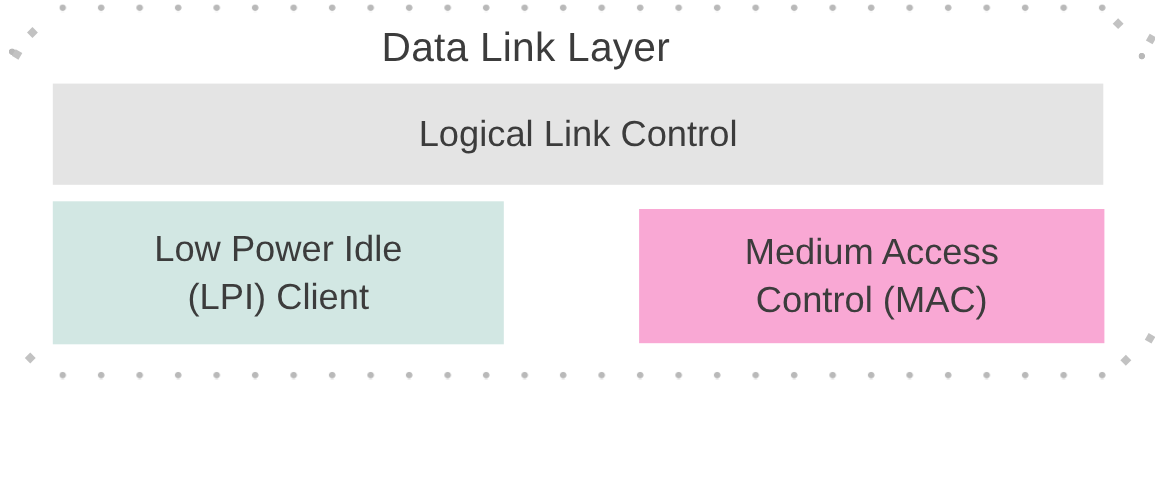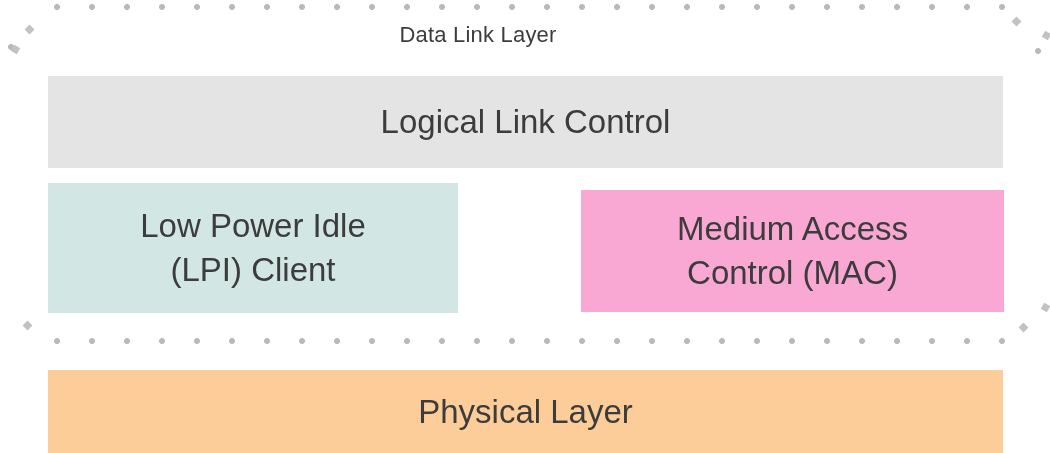--- a/index.html
+++ b/index.html
@@ -69,21 +69,21 @@
   .cd-br { left: 1012px;top: 320px; }
   .cd-br2{ left: 1034px;top: 300px; transform: rotate(30deg); }
 
   
   .dl-title {
     position: absolute;
     left: 0;
     top: 22px;
     width: 956px;
     text-align: center;
-    font-size: 22px;
+    font-size: 37px;
     color: #3c3c3c;
     letter-spacing: 0.2px;
   }
 
   
   .box {
     position: absolute;
     display: flex;
     align-items: center;
     justify-content: center;
@@ -156,17 +156,14 @@
   <div class="box box-lpi">
     <span class="box-label">Low Power Idle
 (LPI) Client</span>
   </div>
 
   <div class="box box-mac">
     <span class="box-label">Medium Access
 Control (MAC)</span>
   </div>
 
-  <div class="box box-phy">
-    <span class="box-label">Physical Layer</span>
-  </div>
 
 </div>
 
 </body></html>

